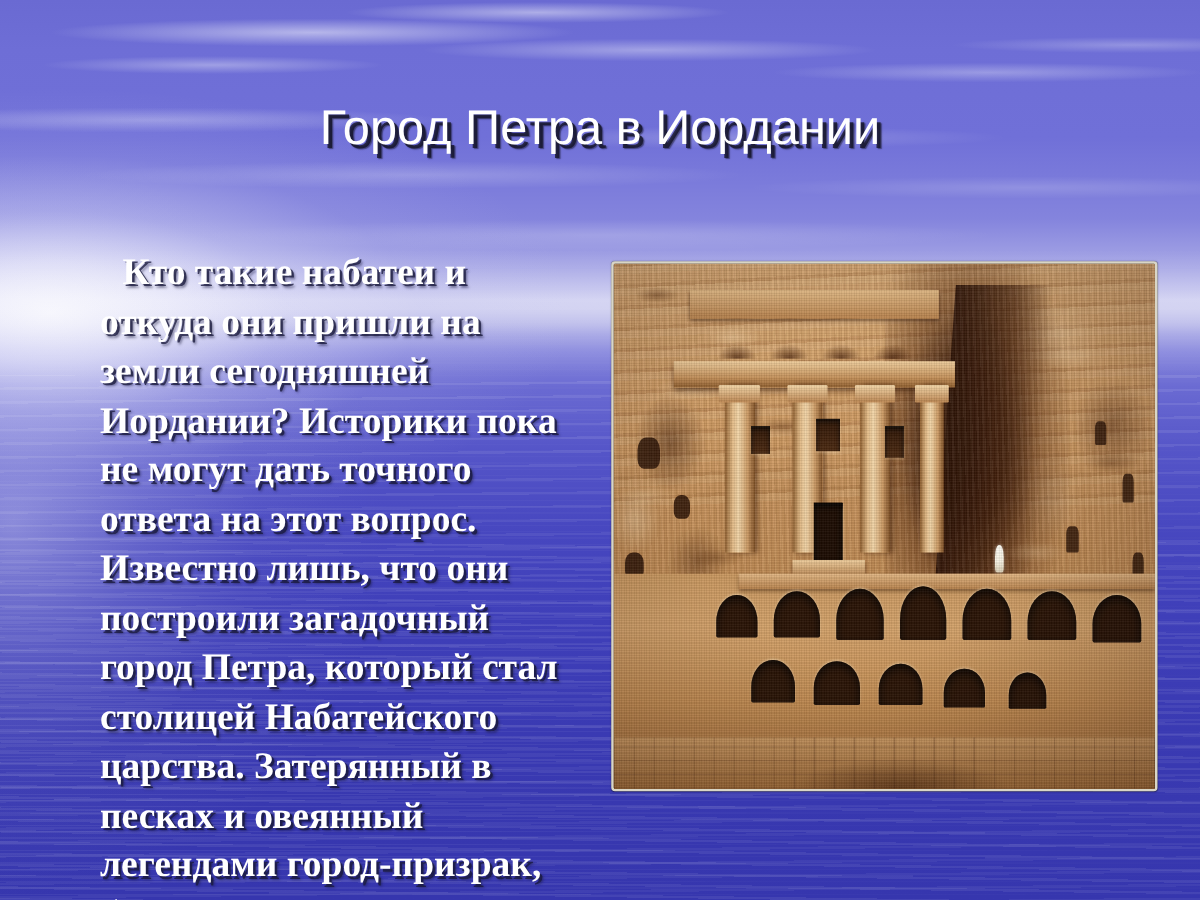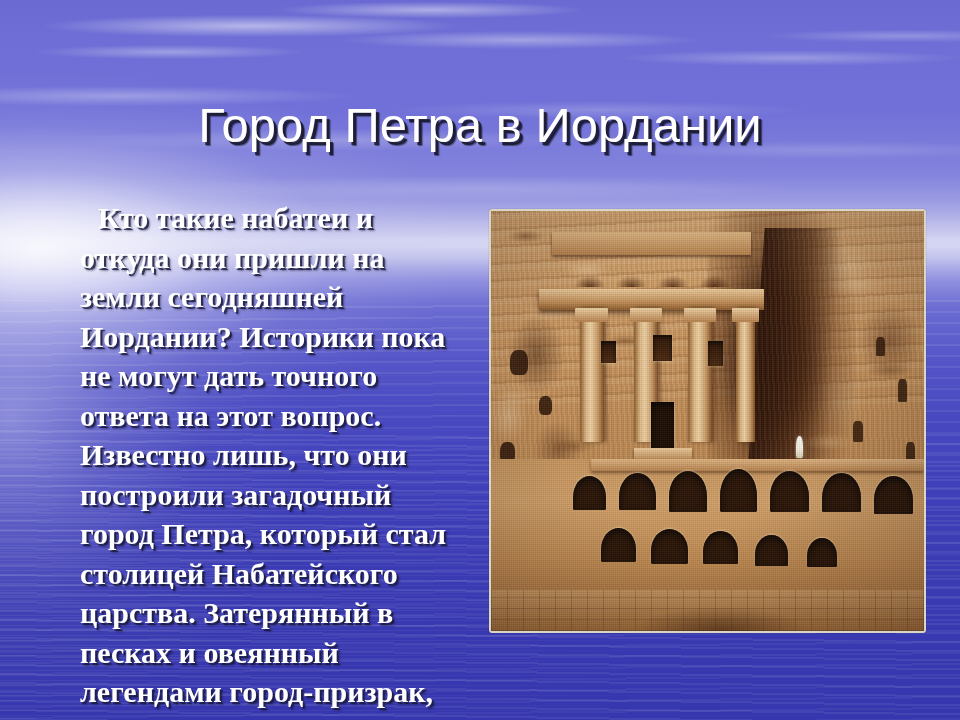--- a/index.html
+++ b/index.html
@@ -119,30 +119,29 @@
   }
 
   
   #title {
     position: absolute;
     left: 0;
     top: 72px;
     width: 960px;
     text-align: center;
     font-family: "Liberation Sans", sans-serif;
-    font-size: 49px;
+    font-size: 39px;
     font-weight: 400;
     line-height: 62px;
     color: #ffffff;
     letter-spacing: 0px;
     text-shadow:
        3px 3px 0 rgba(20,20,40,0.80),
        4px 4px 1px rgba(20,20,40,0.55);
     white-space: nowrap;
-    margin-top: 22px;
   }
 
   
   #body-text {
     position: absolute;
     left: 80px;
     top: 198px;
     width: 380px;
     font-family: "Liberation Serif", serif;
     font-size: 30px;

